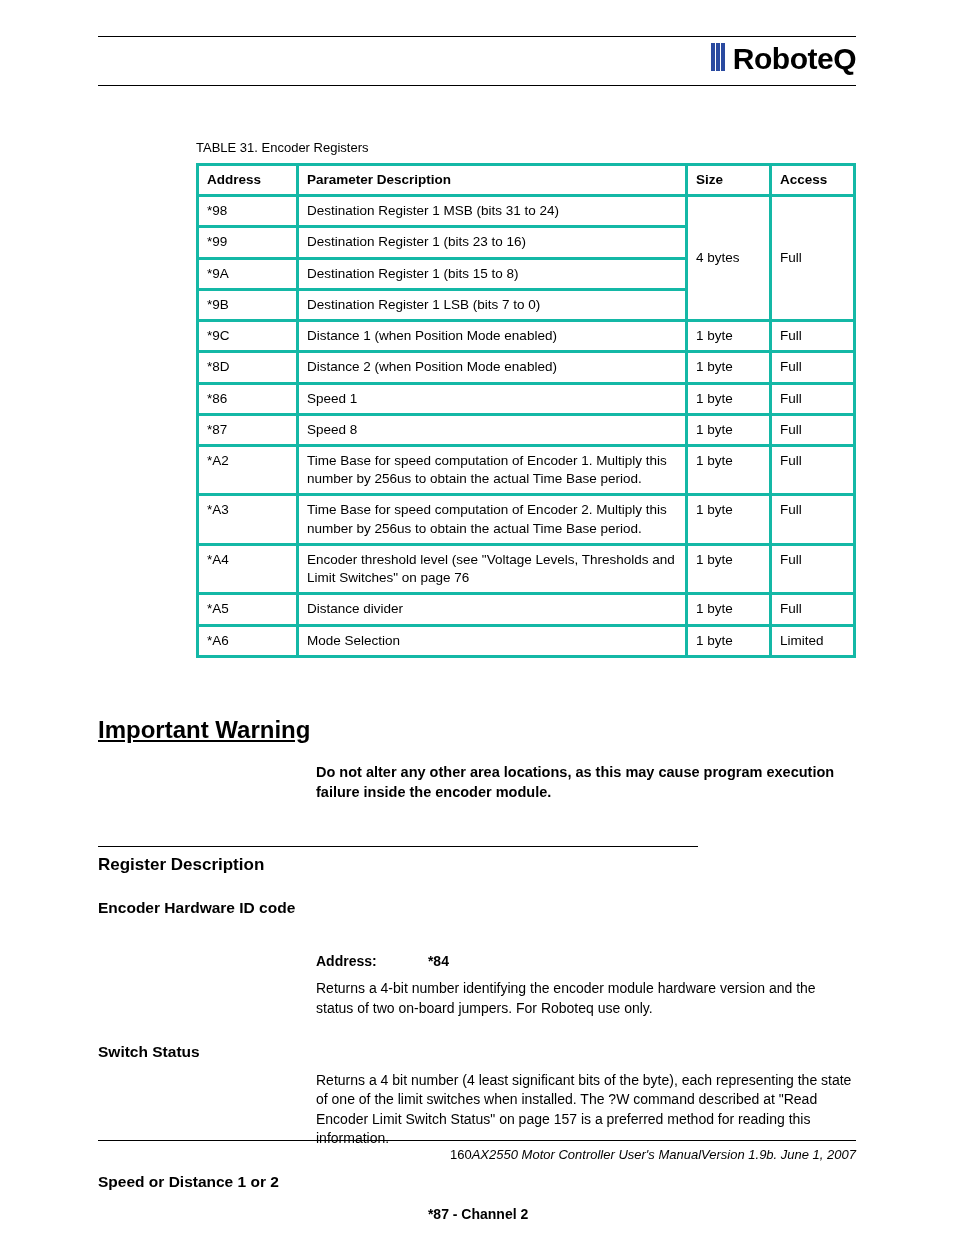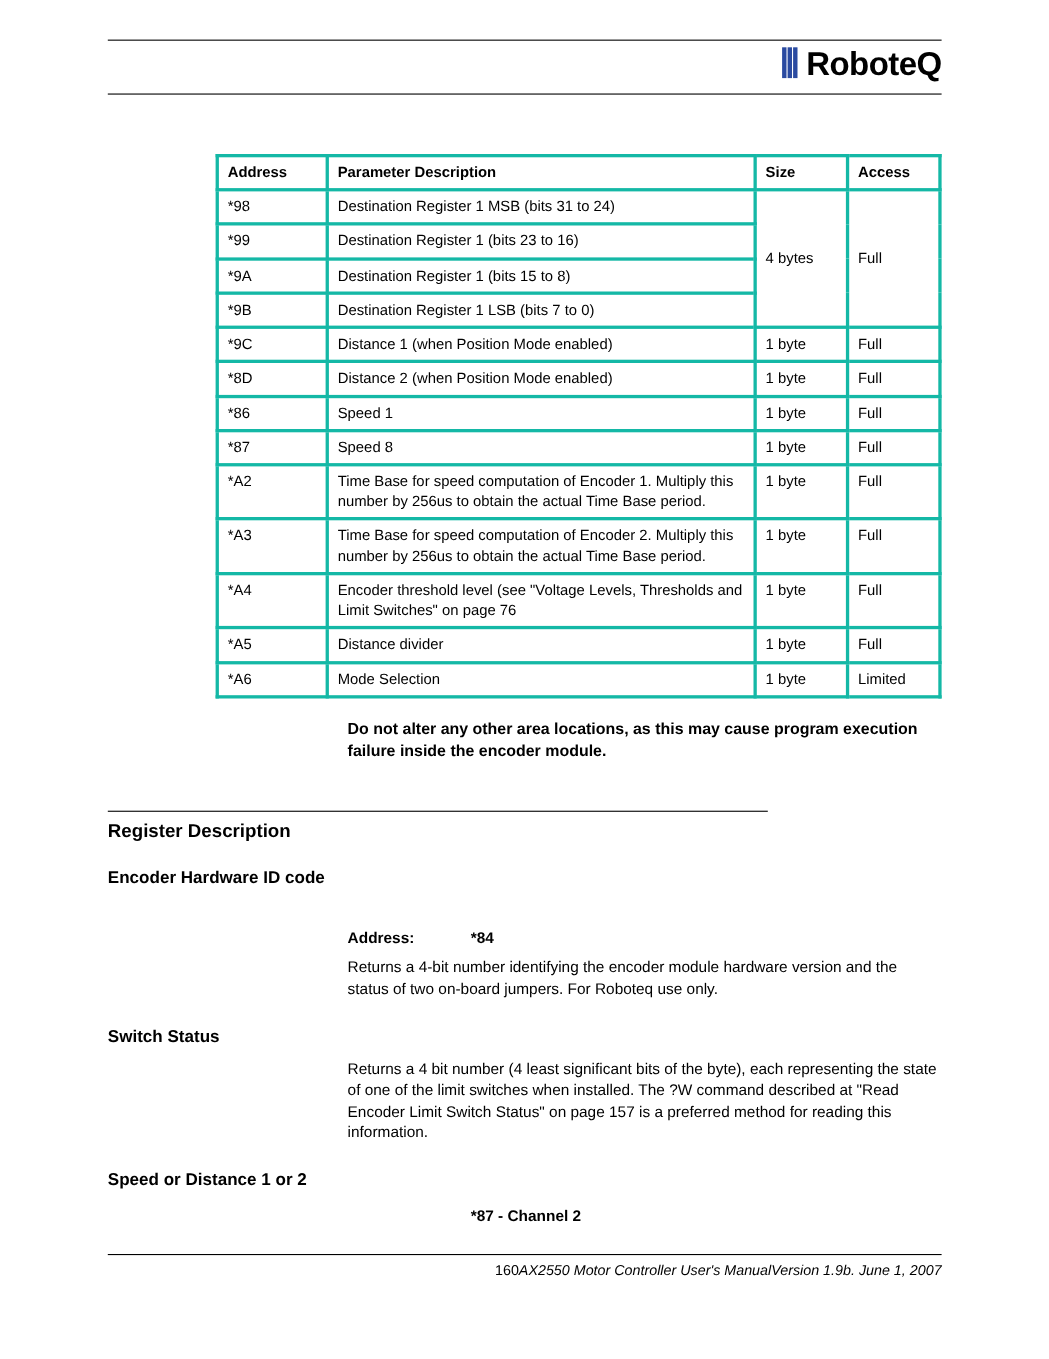--- a/index.html
+++ b/index.html
@@ -51,20 +51,24 @@
     <span class="logo-bars">
       <span></span><span></span><span></span>
     </span>
     <span class="logo-text">RoboteQ</span>
   </div>
 
   <div class="below-logo-rule"></div>
 
   <div class="content">
 
+    <div class="table-caption">
+      <span class="tc-label">TABLE 31.</span>
+      <span class="tc-title">Encoder Registers</span>
+    </div>
 
     <table class="reg">
       <colgroup>
         <col class="col-addr">
           <col class="col-desc">
           <col class="col-size">
           <col class="col-access">
       </colgroup>
       <thead>
         <tr>
@@ -143,20 +147,21 @@
         </tr>
         <tr>
           <td>*A6</td>
           <td>Mode Selection</td>
           <td>1 byte</td>
           <td>Limited</td>
         </tr>
       </tbody>
     </table>
 
+    <h2 class="warning-h">Important Warning</h2>
     <p class="warning-body">Do not alter any other area locations, as this may cause program execution failure inside the encoder module.</p>
 
     <div class="sec-rule"></div>
     <h3 class="sec-h">Register Description</h3>
 
     <h4 class="sub-h">Encoder Hardware ID code</h4>
     <div class="addr-row">
       <span class="lab">Address:</span>
       <span class="val">*84</span>
     </div>

